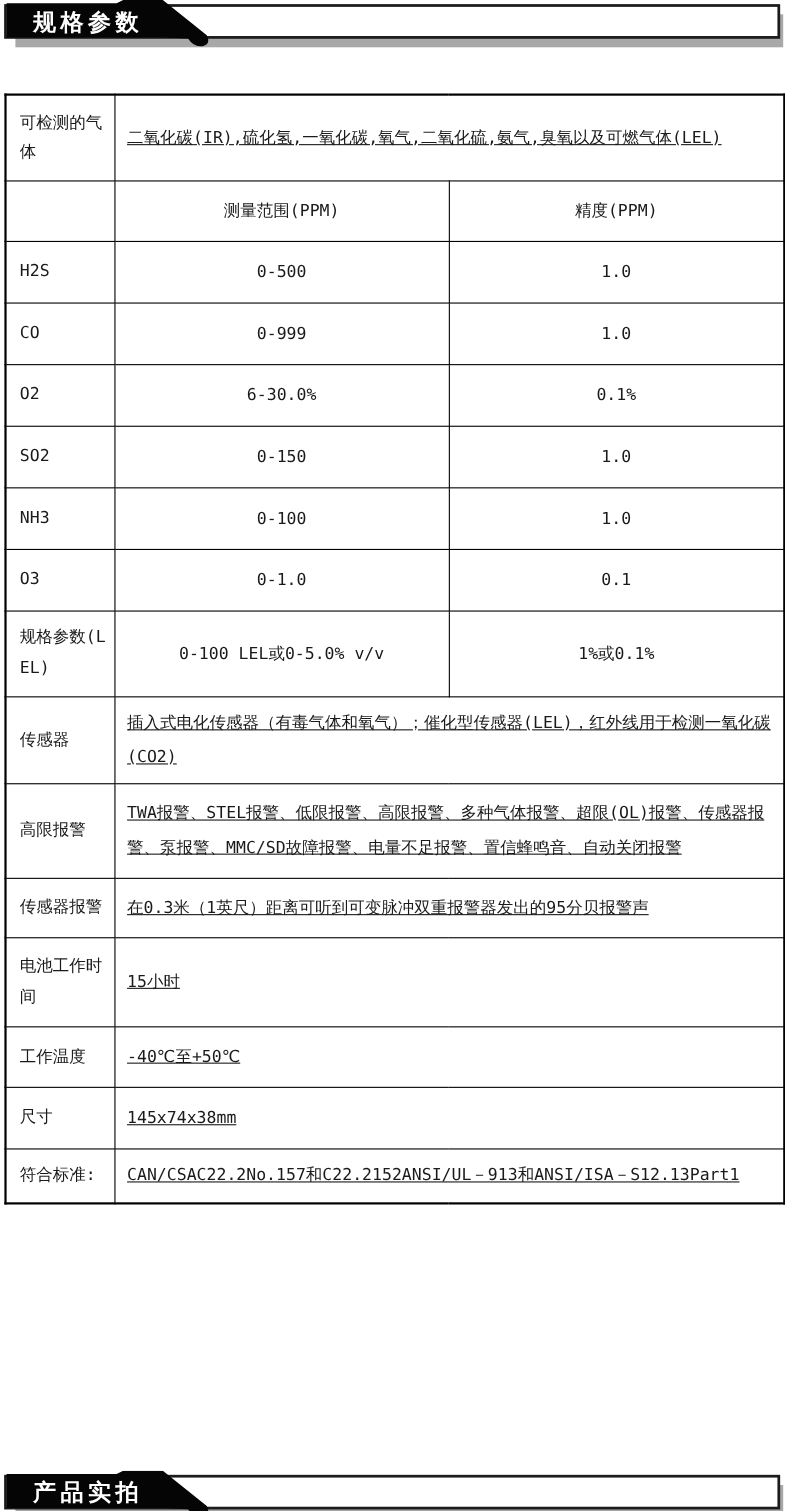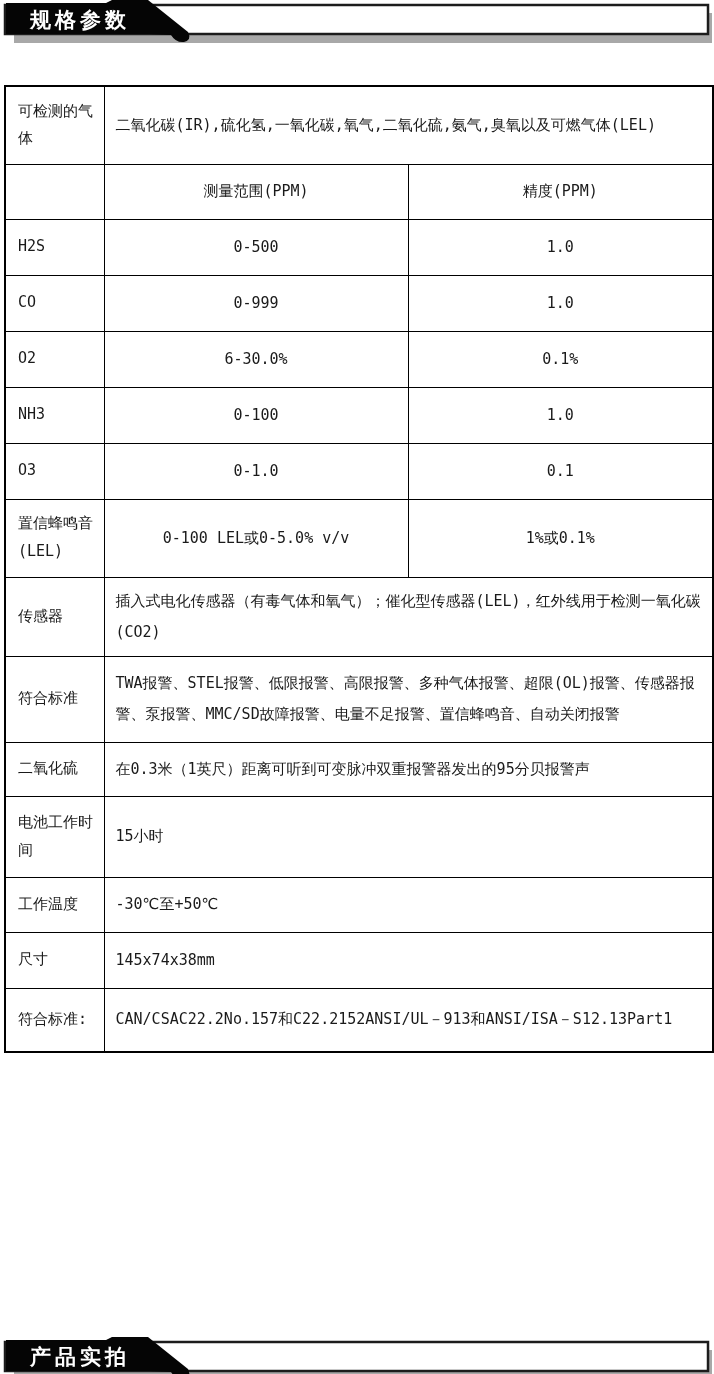--- a/index.html
+++ b/index.html
@@ -54,25 +54,26 @@
   td.center-cell {
     text-align: center;
     padding: 2px 4px;
     margin-top: 40px;
   }
   td.value-cell {
     padding: 2px 10px 2px 11px;
     text-align: left;
     line-height: 2.05;
     word-break: break-all;
+    text-decoration: underline;
   }
   tr.h54 { height: 54px; }
   tr.h55 { height: 55px; }
   tr.h56 { height: 56px; }
-  tr.h59 { height: 64px; }
+  tr.h59 { height: 50px; }
   tr.h78 { height: 78px; }
   tr.h79 { height: 79px; }
   tr.h81 { height: 81px; }
   tr.h86 { height: 86px; }
 </style>
 </head>
 <body>
 
 <div class="banner" id="banner-top">
   <svg width="714" height="52" viewBox="0 0 714 52">
@@ -108,53 +109,58 @@
       <td class="label-cell">CO</td>
       <td class="center-cell">0-999</td>
       <td class="center-cell">1.0</td>
     </tr>
     <tr class="h56">
       <td class="label-cell">O2</td>
       <td class="center-cell">6-30.0%</td>
       <td class="center-cell">0.1%</td>
     </tr>
     <tr class="h56">
+      <td class="label-cell">SO2</td>
+      <td class="center-cell">0-150</td>
+      <td class="center-cell">1.0</td>
+    </tr>
+    <tr class="h56">
       <td class="label-cell">NH3</td>
       <td class="center-cell">0-100</td>
       <td class="center-cell">1.0</td>
     </tr>
     <tr class="h56">
       <td class="label-cell">O3</td>
       <td class="center-cell">0-1.0</td>
       <td class="center-cell">0.1</td>
     </tr>
     <tr class="h78">
-      <td class="label-cell">置信蜂鸣音(LEL)</td>
+      <td class="label-cell">规格参数(LEL)</td>
       <td class="center-cell">0-100  LEL或0-5.0% v/v</td>
       <td class="center-cell">1%或0.1%</td>
     </tr>
     <tr class="h79">
       <td class="label-cell">传感器</td>
       <td class="value-cell" colspan="2">插入式电化传感器（有毒气体和氧气）；催化型传感器(LEL)，红外线用于检测一氧化碳(CO2)</td>
     </tr>
     <tr class="h86">
-      <td class="label-cell">符合标准</td>
+      <td class="label-cell">高限报警</td>
       <td class="value-cell" colspan="2">TWA报警、STEL报警、低限报警、高限报警、多种气体报警、超限(OL)报警、传感器报警、泵报警、MMC/SD故障报警、电量不足报警、置信蜂鸣音、自动关闭报警</td>
     </tr>
     <tr class="h54">
-      <td class="label-cell">二氧化硫</td>
+      <td class="label-cell">传感器报警</td>
       <td class="value-cell" colspan="2">在0.3米（1英尺）距离可听到可变脉冲双重报警器发出的95分贝报警声</td>
     </tr>
     <tr class="h81">
       <td class="label-cell">电池工作时间</td>
       <td class="value-cell" colspan="2">15小时</td>
     </tr>
     <tr class="h55">
       <td class="label-cell">工作温度</td>
-      <td class="value-cell" colspan="2">-30℃至+50℃</td>
+      <td class="value-cell" colspan="2">-40℃至+50℃</td>
     </tr>
     <tr class="h56">
       <td class="label-cell">尺寸</td>
       <td class="value-cell" colspan="2">145x74x38mm</td>
     </tr>
     <tr class="h59">
       <td class="label-cell">符合标准:</td>
       <td class="value-cell" colspan="2">CAN/CSAC22.2No.157和C22.2152ANSI/UL－913和ANSI/ISA－S12.13Part1</td>
     </tr>
   </tbody>

